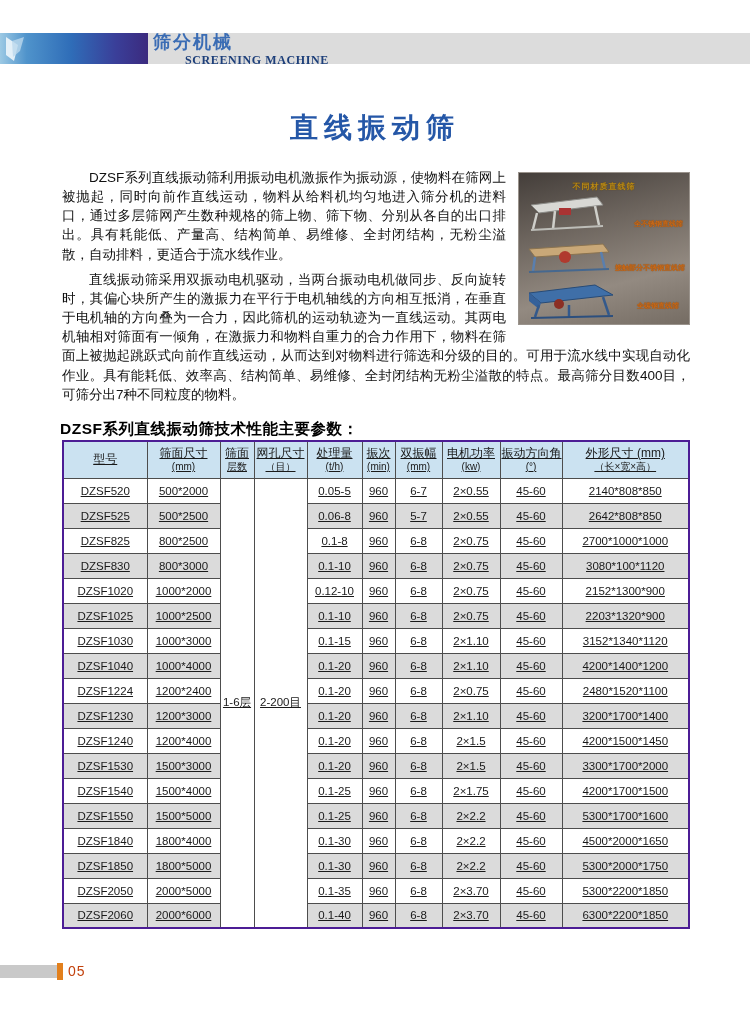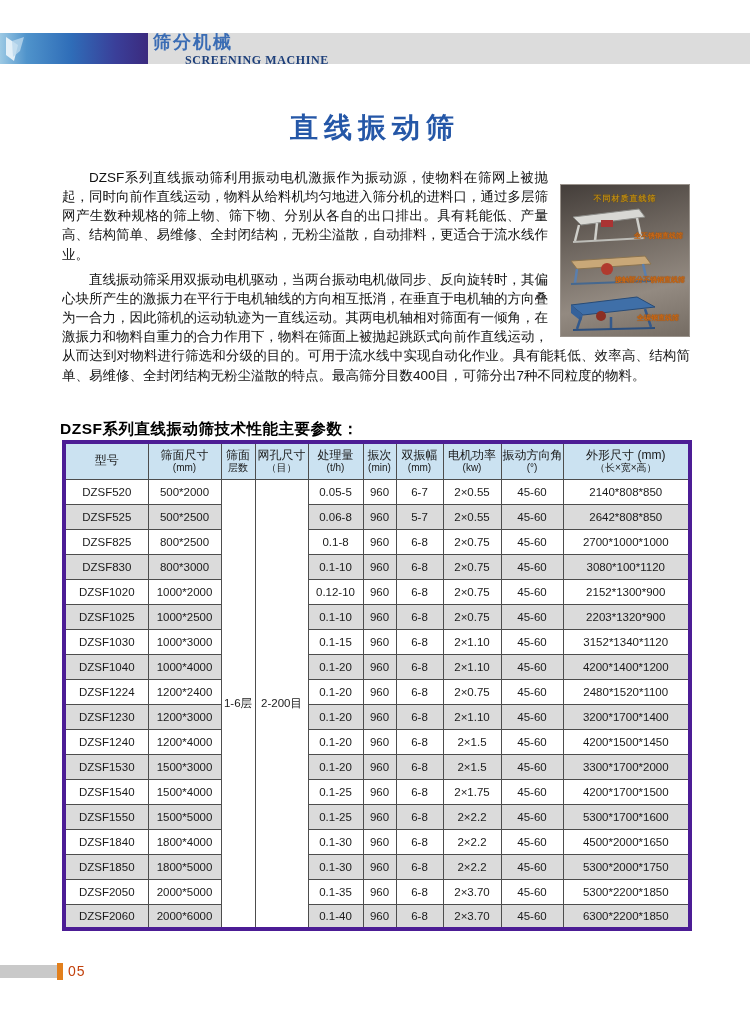--- a/index.html
+++ b/index.html
@@ -20,38 +20,38 @@
   
   .page-title { position:absolute; top:96px; left:0; width:100%; text-align:center;
                 font-size:28px; font-weight:bold; color:#2557a7; letter-spacing:6px;margin-top:13px; }
 
   
   .text-section { position:absolute; left:62px; top:168px; width:628px; height:248px; overflow:hidden; }
   .sec-heading { font-size:15px; font-weight:bold; color:#000; margin-bottom:4px; letter-spacing:0.5px; }
   .sec-body { font-size:13.5px; line-height:1.42; text-align:justify; text-indent:2em; color:#111; margin-bottom:6px; }
 
   
-  .photo { float:right; width:130px; height:153px; margin:16px 0 6px 12px;
+  .photo { float:right; width:172px; height:153px; margin:4px 0 6px 12px;
            background:linear-gradient(165deg,#443e3a 0%,#6d655e 35%,#938a81 70%,#756c63 100%);
            position:relative; border:1px solid #9a938c; }
   .photo-title { position:absolute; top:8px; left:0; width:100%; text-align:center;
                  font-size:8px; font-weight:bold; color:#b98a18; text-shadow:0 0 1px #5a3c00; letter-spacing:1px; }
   .machine { position:absolute; left:6px; }
   .m1 { top:22px; } .m2 { top:66px; } .m3 { top:108px; }
   .photo-label { position:absolute; font-size:7px; font-weight:bold; color:#c96a1a;
                  text-shadow:0 0 1px #7c3c00; white-space:nowrap; }
   .pl1 { top:46px; right:6px; } .pl2 { top:90px; right:4px; } .pl3 { top:128px; right:10px; }
 
   
   .table-title { position:absolute; left:60px; top:419px; font-size:15.5px; font-weight:bold; color:#000; letter-spacing:0.5px; }
   table.params { position:absolute; left:62px; top:440px; width:626px; border-collapse:collapse;
                  table-layout:fixed; font-size:11.5px; }
   table.params th, table.params td { border:1px solid #4d4d4d; text-align:center; vertical-align:middle;
                  padding:1px 1px; overflow:hidden; white-space:nowrap; }
-  table.params { border:4px solid #4c1d95; }
+  table.params { border:2px solid #4c1d95;text-decoration:underline; }
   table.params thead th { background:#cbe2f1; height:37px; font-weight:normal; font-size:12px; line-height:1.15; }
   table.params thead .unit { font-size:10px; }
   table.params tbody tr { height:25px; }
   table.params tbody tr.stripe td { background:#dbdbdb; }
   table.params td.merged { background:#ffffff; font-size:11.5px; }
 
   
   .footer-bar { position:absolute; left:0; top:965px; width:57px; height:13px; background:#c9c9c9; }
   .footer-accent { position:absolute; left:57px; top:963px; width:6px; height:17px; background:#e2801d; }
   .footer-page { position:absolute; left:68px; top:963px; font-size:14px; font-weight:normal; color:#c2410c; letter-spacing:1px; }

